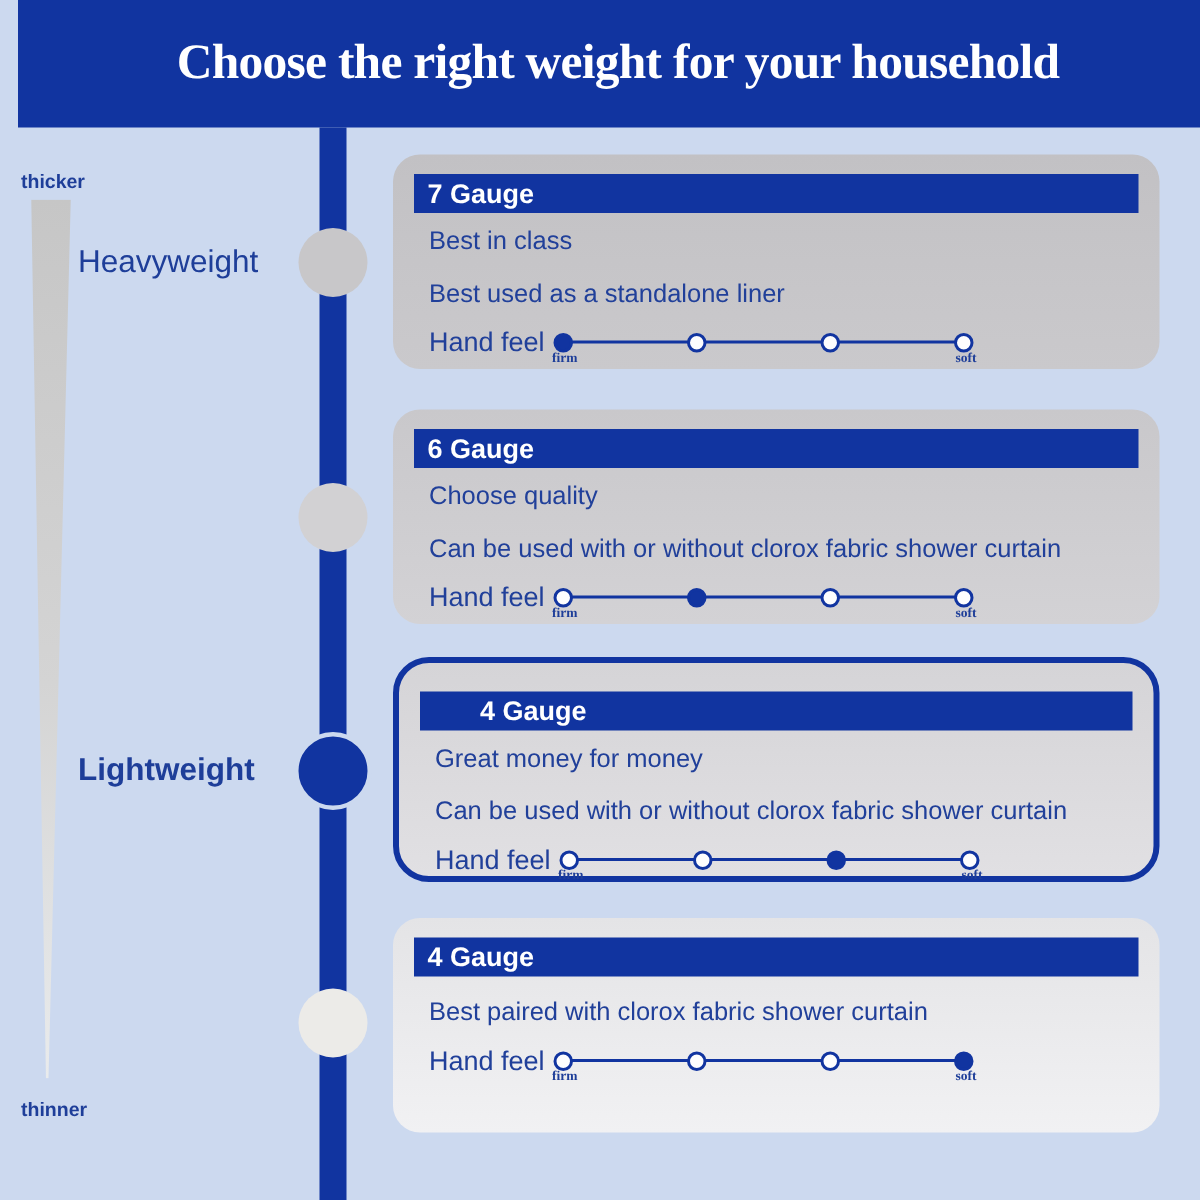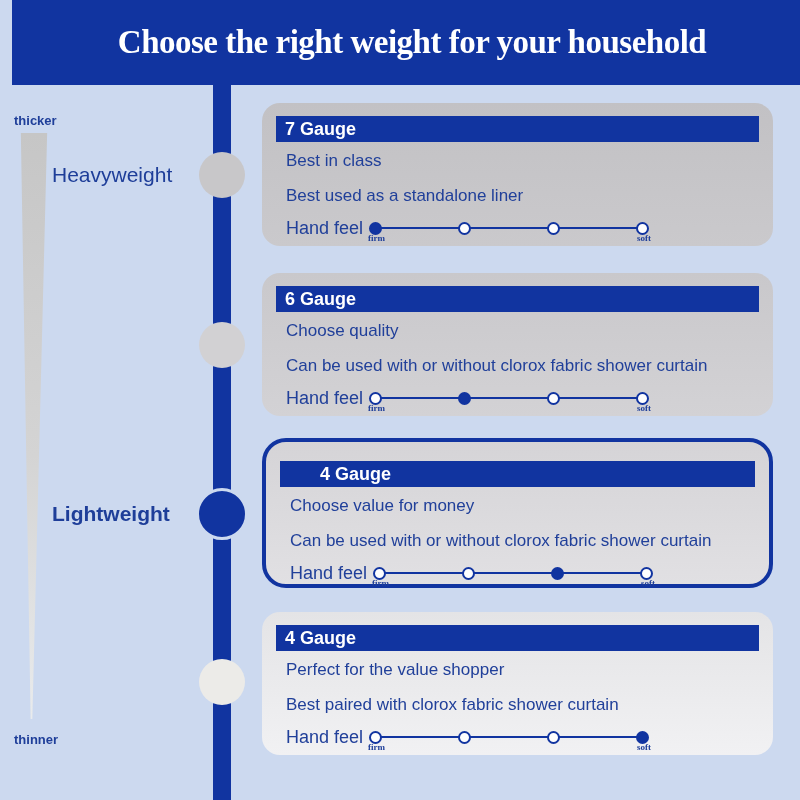--- a/index.html
+++ b/index.html
@@ -118,39 +118,38 @@
         <span class="dot"></span>
         <span class="dot"></span>
         <span class="scale-end firm">firm</span>
         <span class="scale-end soft">soft</span>
       </div>
     </div>
   </div>
 
   <div class="card c-3">
     <div class="card-title">4 Gauge</div>
-    <div class="card-line line-1">Choose value for money</div>
+    <div class="card-line line-1">Great money for money</div>
     <div class="card-line line-2">Can be used with or without clorox fabric shower curtain</div>
     <div class="handfeel">
       <span class="handfeel-label">Hand feel</span>
       <div class="scale handfeel-dots">
         <div class="scale-line"></div>
         <span class="dot"></span>
         <span class="dot"></span>
         <span class="dot filled"></span>
         <span class="dot"></span>
         <span class="scale-end firm">firm</span>
         <span class="scale-end soft">soft</span>
       </div>
     </div>
   </div>
 
   <div class="card c-4">
     <div class="card-title">4 Gauge</div>
-    <div class="card-line line-1">Perfect for the value shopper</div>
     <div class="card-line line-2">Best paired with clorox fabric shower curtain</div>
     <div class="handfeel">
       <span class="handfeel-label">Hand feel</span>
       <div class="scale handfeel-dots">
         <div class="scale-line"></div>
         <span class="dot"></span>
         <span class="dot"></span>
         <span class="dot"></span>
         <span class="dot filled"></span>
         <span class="scale-end firm">firm</span>

